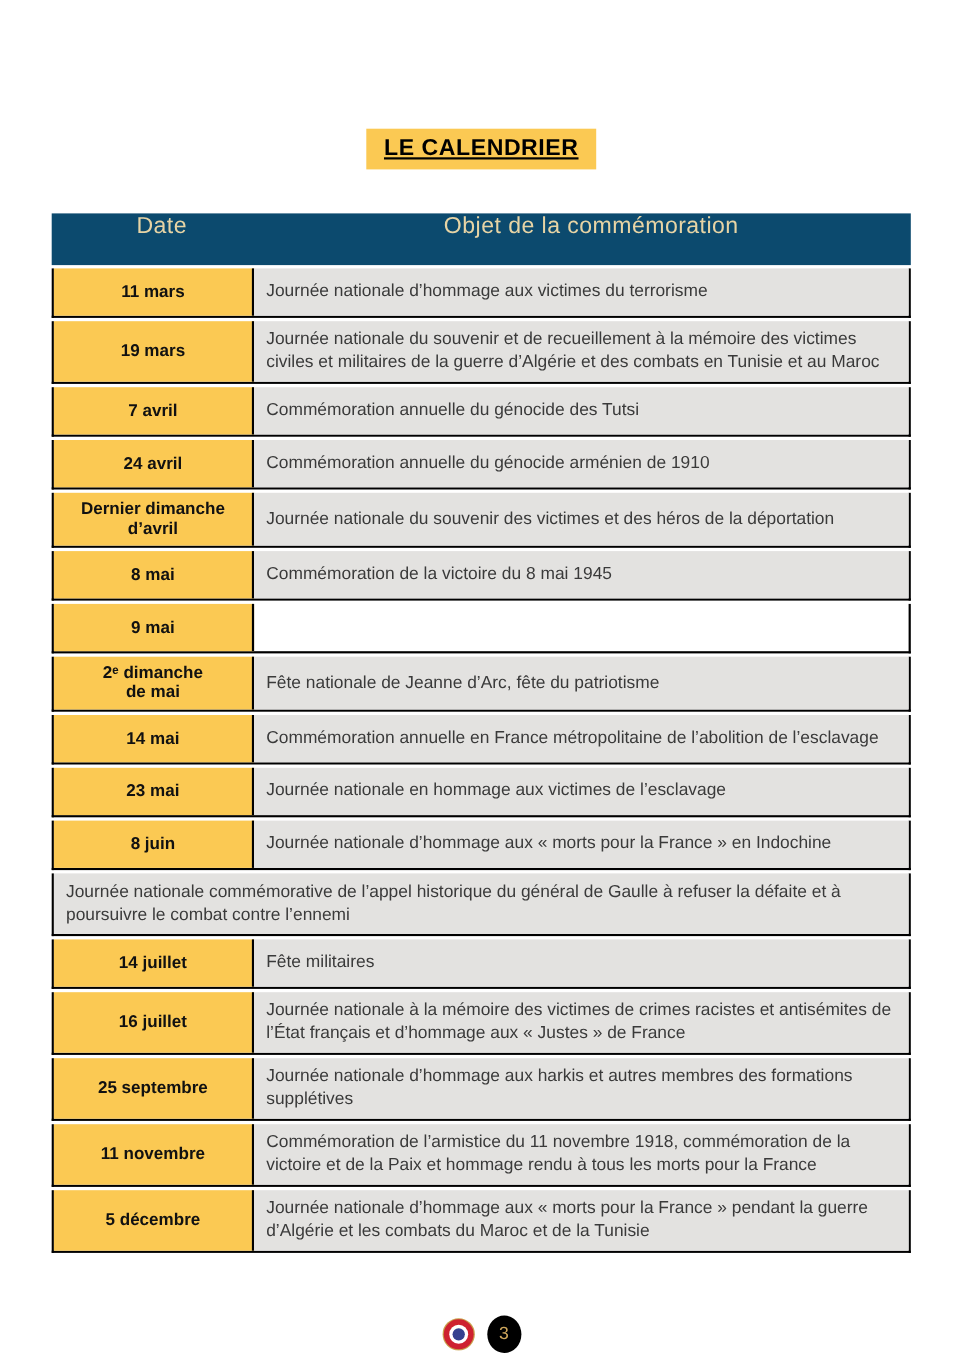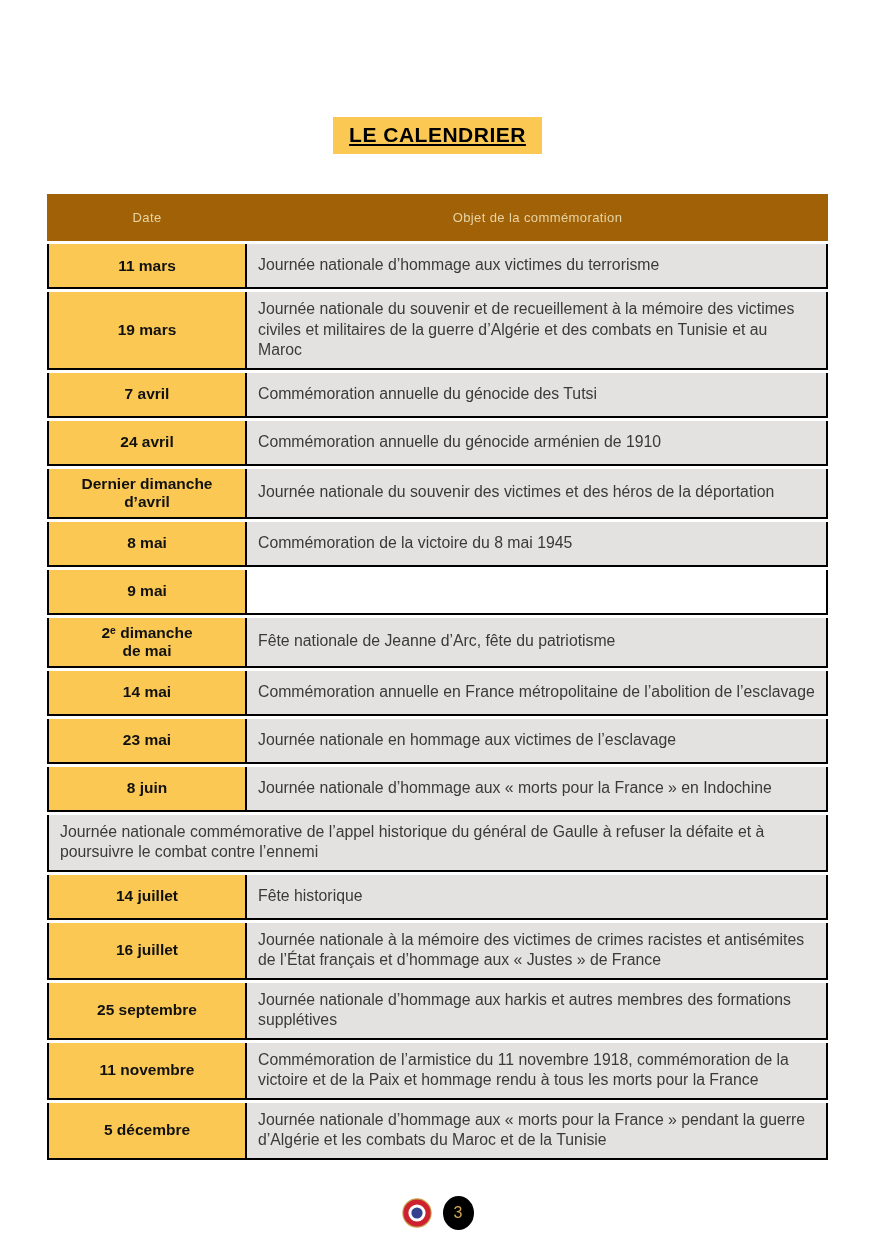--- a/index.html
+++ b/index.html
@@ -18,41 +18,40 @@
     color:#000;
     font-size:21px;
     font-weight:bold;
     letter-spacing:0.5px;
     padding:6px 16px 7px 16px;
     text-decoration:underline;
   }
   .table { margin:40px 47px 0 47px; }
   .thead {
     display:flex;
-    background:#a16207;
+    background:#0c4a6e;
     color:#E7D4A5;
     height:47px;
-    align-items:center;
     margin-bottom:3px;
-    font-size:13px;
+    font-size:21px;
     letter-spacing:0.4px;
   }
   .th { text-align:center; }
   .th-date { width:200px; }
   .th-obj { flex:1; }
   .row {
     display:flex;
     border-left:2px solid #000;
     border-right:2px solid #000;
     border-bottom:2px solid #000;
     margin-bottom:3px;
     min-height:45px;
   }
   .cell-date {
-    width:198px;
+    width:182px;
     background:#FBC953;
     border-right:2px solid #000;
     display:flex;
     align-items:center;
     justify-content:center;
     text-align:center;
     font-weight:bold;
     font-size:15.5px;
     padding:6px 10px;
     white-space:pre-line;
@@ -160,21 +159,21 @@
     <div class="cell-date">8 juin</div>
     <div class="cell-obj">Journée nationale d’hommage aux « morts pour la France » en Indochine</div>
   </div>
 
   <div class="row">
     <div class="cell-obj">Journée nationale commémorative de l’appel historique du général de Gaulle à refuser la défaite et à poursuivre le combat contre l’ennemi</div>
   </div>
 
   <div class="row">
     <div class="cell-date">14 juillet</div>
-    <div class="cell-obj">Fête historique</div>
+    <div class="cell-obj">Fête militaires</div>
   </div>
 
   <div class="row">
     <div class="cell-date">16 juillet</div>
     <div class="cell-obj">Journée nationale à la mémoire des victimes de crimes racistes et antisémites de l’État français et d’hommage aux « Justes » de France</div>
   </div>
 
   <div class="row">
     <div class="cell-date">25 septembre</div>
     <div class="cell-obj">Journée nationale d’hommage aux harkis et autres membres des formations supplétives</div>

